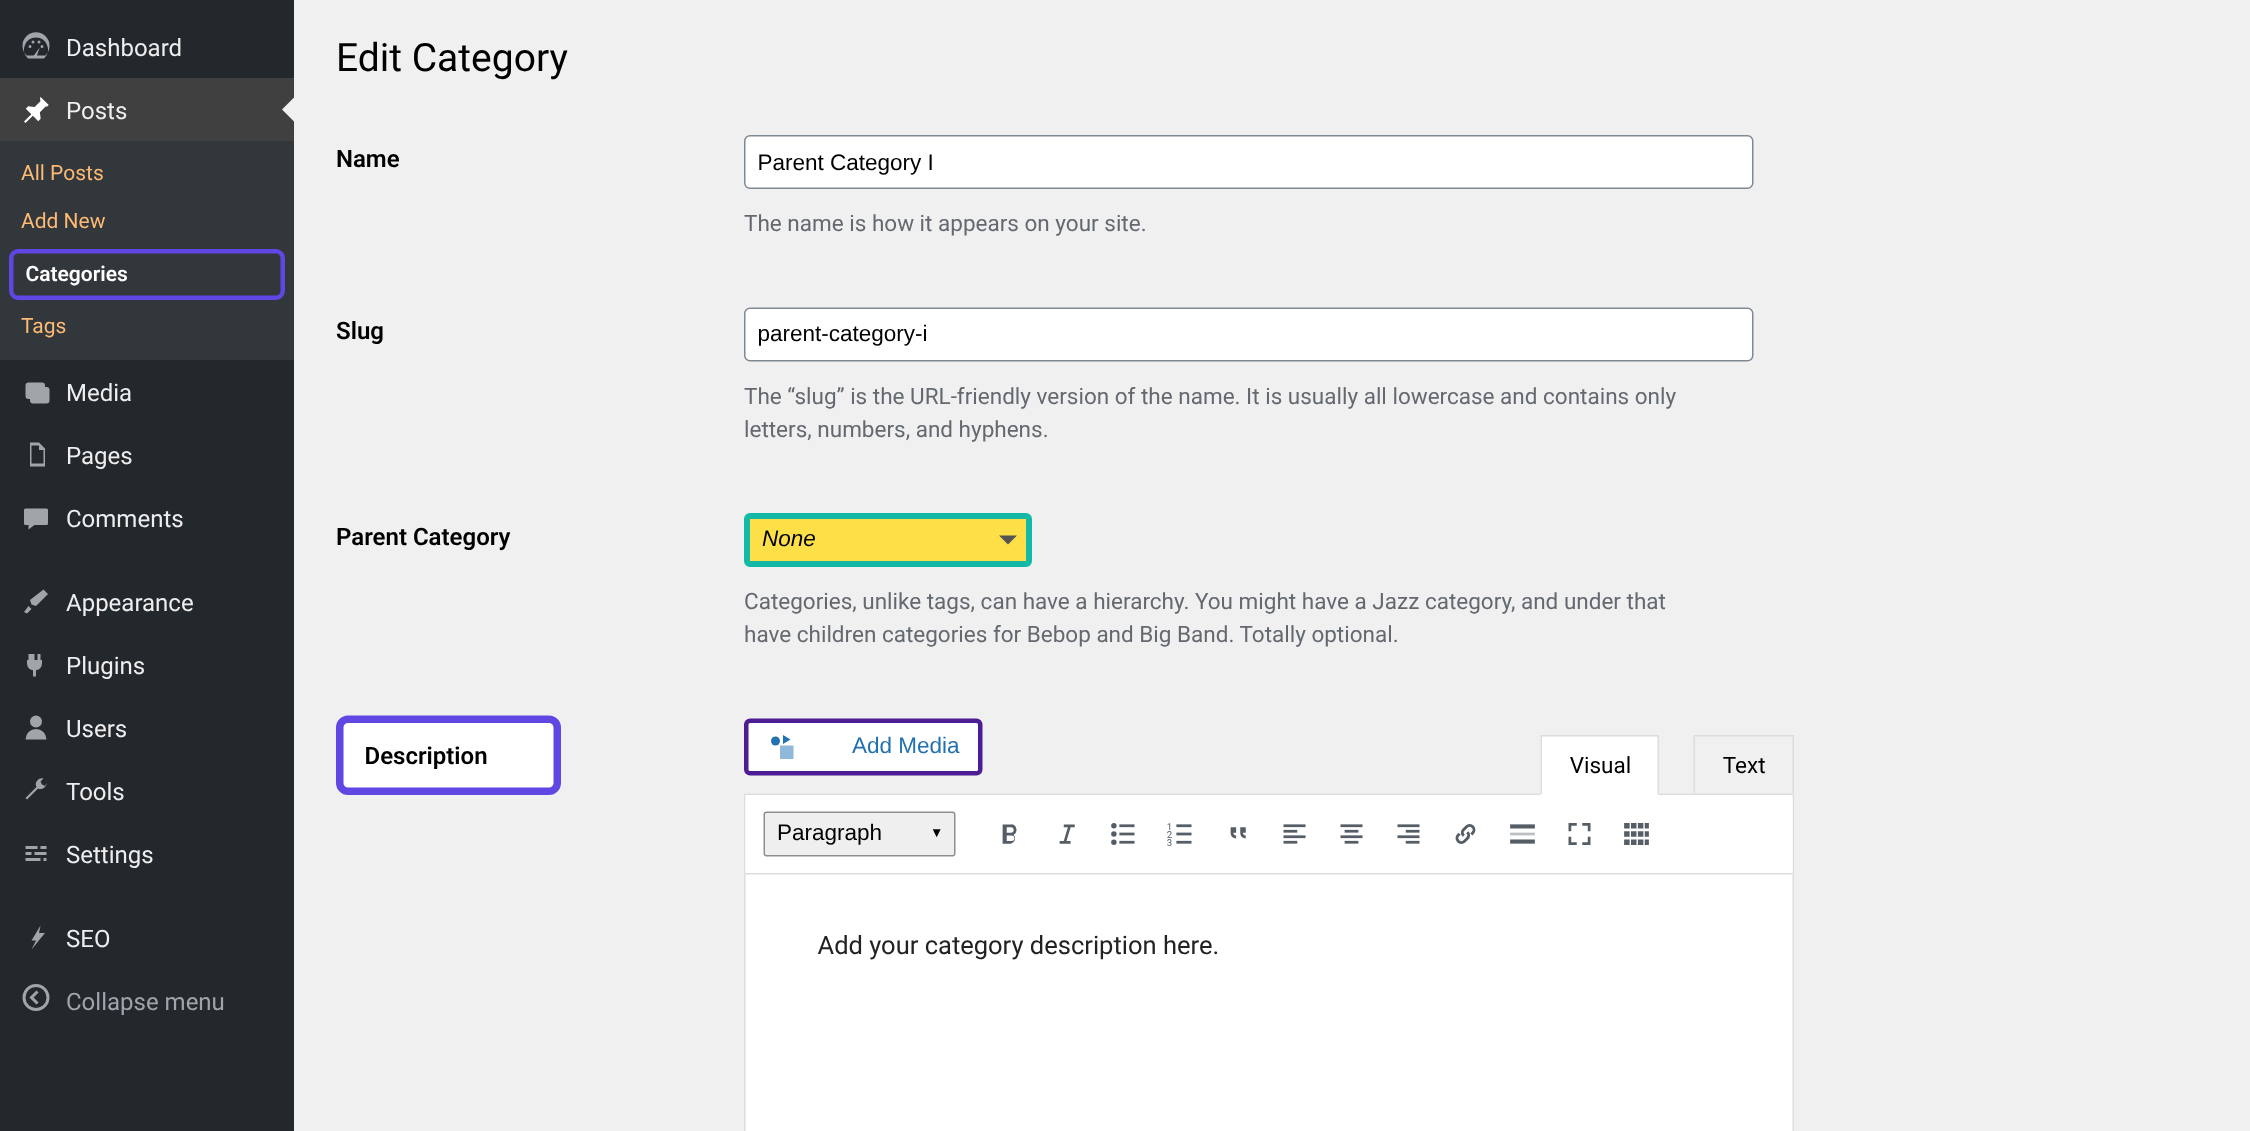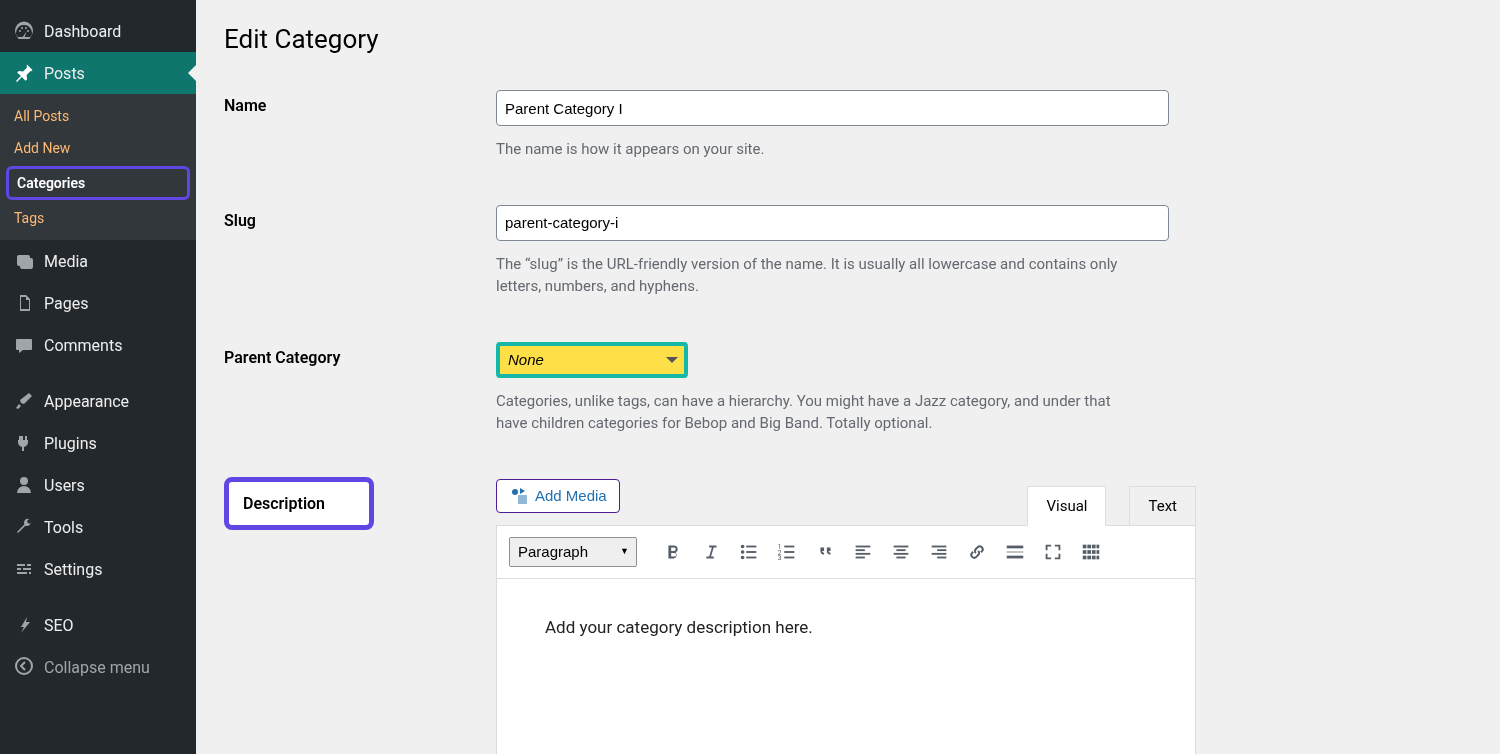--- a/index.html
+++ b/index.html
@@ -30,21 +30,21 @@
   color: #eee;
 }
 .menu-item .icon {
   width: 20px;
   height: 20px;
   margin-right: 10px;
   fill: #a0a5aa;
   flex-shrink: 0;
 }
 .menu-item.current {
-  background: #0f766e;
+  background: #404040;
   position: relative;
 }
 .menu-item.current .icon { fill: #fff; }
 .menu-item.current::after {
   content: "";
   position: absolute;
   right: 0;
   top: 50%;
   margin-top: -8px;
   border: 8px solid transparent;
@@ -145,28 +145,29 @@
   top: 15px;
   border: 6px solid transparent;
   border-top-color: #555;
   pointer-events: none;
 }
 
 
 .add-media-btn {
   display: inline-flex;
   align-items: center;
-  border: 1px solid #4c1d95;
+  border: 3px solid #4c1d95;
   background: #fff;
   color: #2271b1;
   padding: 6px 12px;
   border-radius: 4px;
   font-size: 15px;
   cursor: pointer;
   margin-bottom: 12px;
+  gap: 31px;
 }
 .add-media-btn .icon { width: 20px; height: 20px; margin-right: 6px; fill: #2271b1; }
 .editor-wrap {
   border: 1px solid #dcdcde;
   background: #fff;
   width: 700px;
 }
 .editor-tabs {
   display: flex;
   justify-content: flex-end;

